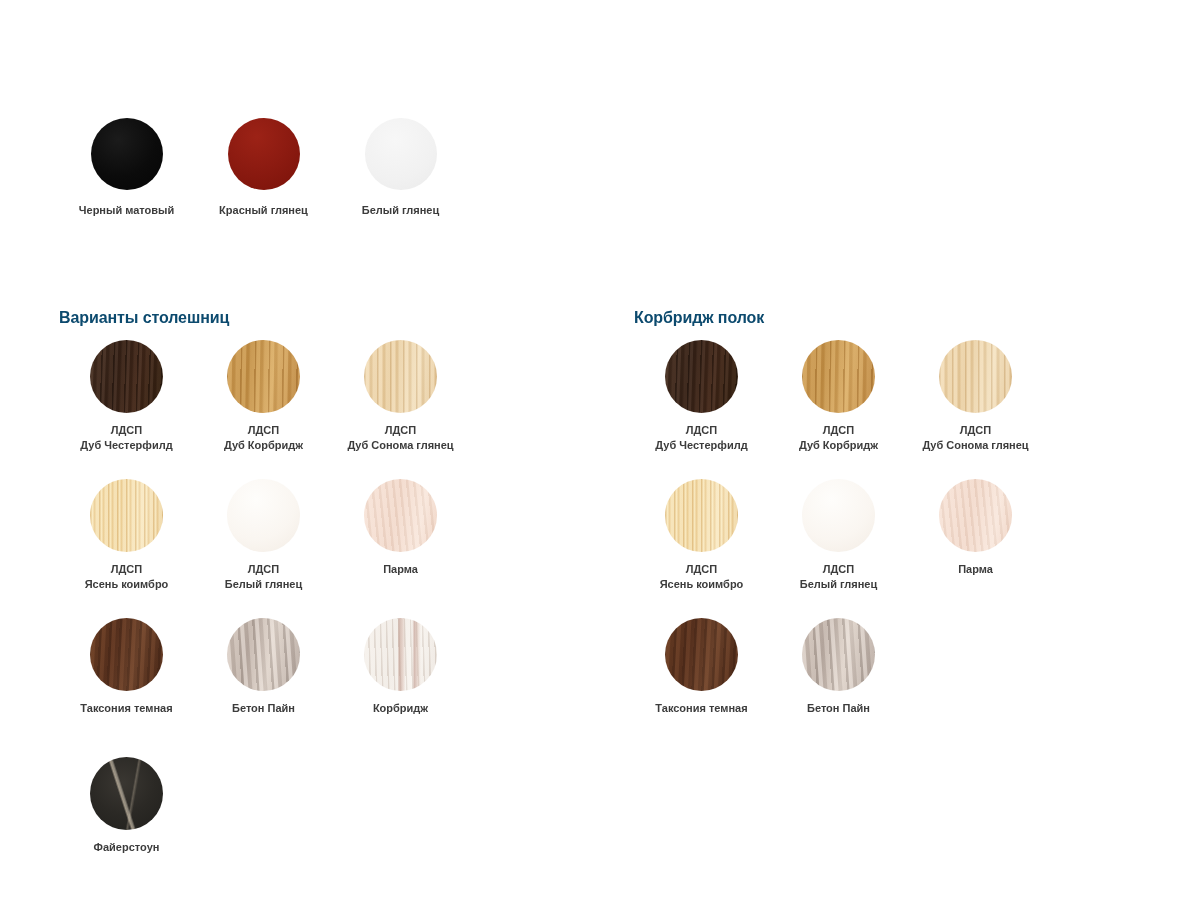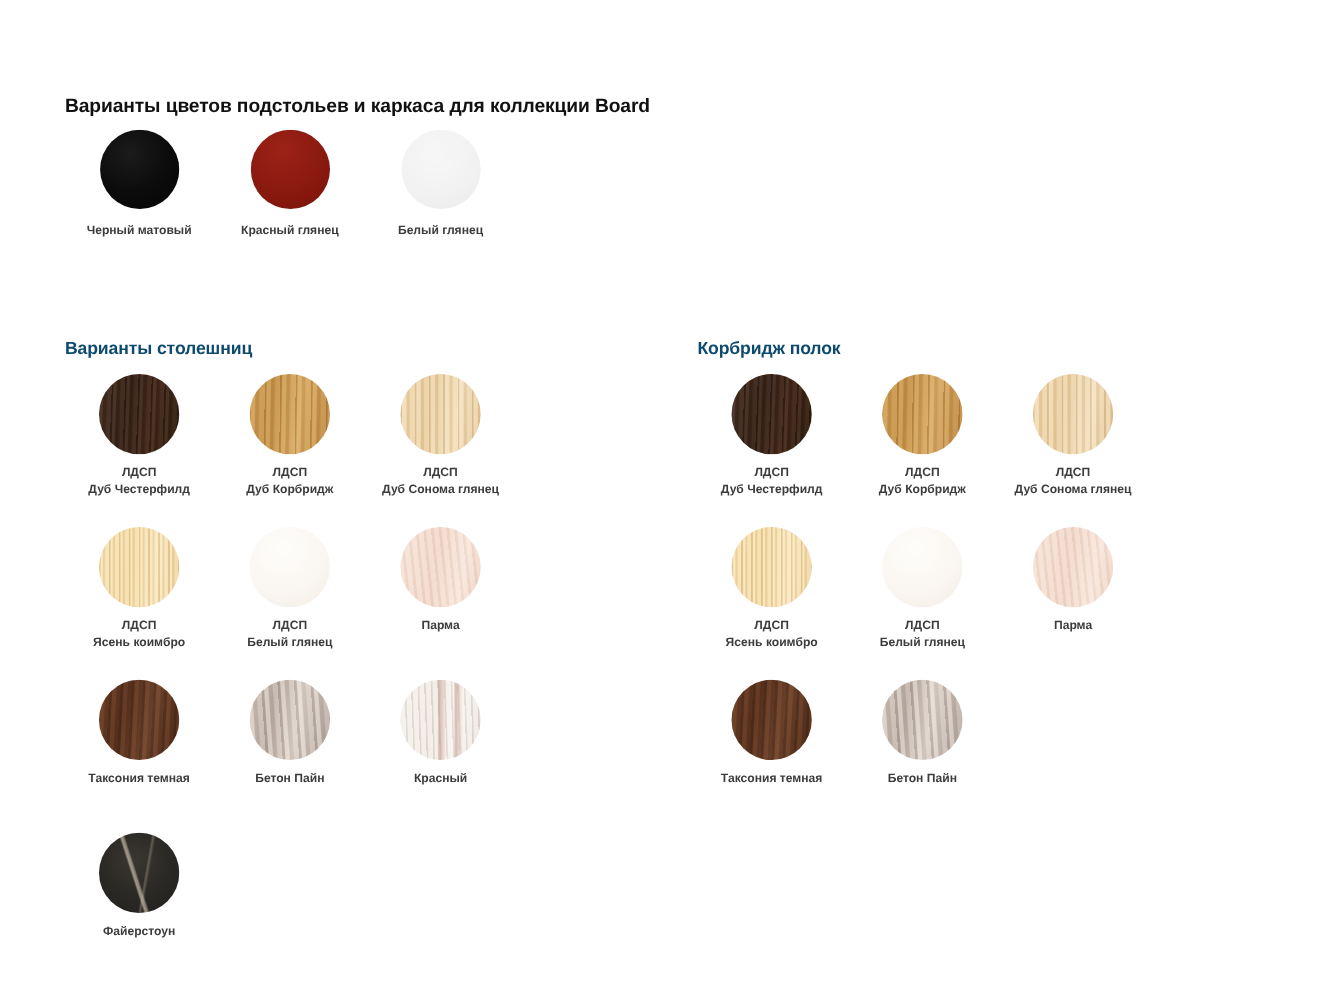--- a/index.html
+++ b/index.html
@@ -205,21 +205,20 @@
         rgba(170,158,140,0.42) 58%, rgba(255,255,255,0) 61%,
         rgba(255,255,255,0) 100%),
       radial-gradient(circle at 45% 35%, #3a3732 0%, #2b2925 50%, #201f1c 100%);
   }
 </style>
 </head>
 <body>
 
 <div class="page">
 
-  <h1 class="main-title">Варианты цветов подстольев и каркаса для коллекции Board</h1>
 
   <div class="grid top">
       <div class="swatch-cell">
         <div class="disc m-black-matte" style="background-color: rgb(11, 11, 11);"></div>
         <div class="caption"><span>Черный матовый</span></div>
       </div>
       <div class="swatch-cell">
         <div class="disc m-red-gloss" style="background-color: rgb(141, 27, 17);"></div>
         <div class="caption"><span>Красный глянец</span></div>
       </div>
@@ -259,21 +258,21 @@
       <div class="swatch-cell">
         <div class="disc m-taksonia" style="background-color: rgb(90, 51, 32);"></div>
         <div class="caption"><span>Таксония темная</span></div>
       </div>
       <div class="swatch-cell">
         <div class="disc m-beton-pine" style="background-color: rgb(185, 171, 162);"></div>
         <div class="caption"><span>Бетон Пайн</span></div>
       </div>
       <div class="swatch-cell">
         <div class="disc m-victoria" style="background-color: rgb(230, 222, 214);"></div>
-        <div class="caption"><span>Красный</span></div>
+        <div class="caption"><span>Корбридж</span></div>
       </div>
       <div class="swatch-cell">
         <div class="disc m-firestone" style="background-color: rgb(43, 41, 37);"></div>
         <div class="caption"><span>Файерстоун</span></div>
       </div>
     </div>
 
   <h2 class="section-title right">Корбридж полок</h2>
 
   <div class="grid shelves">

